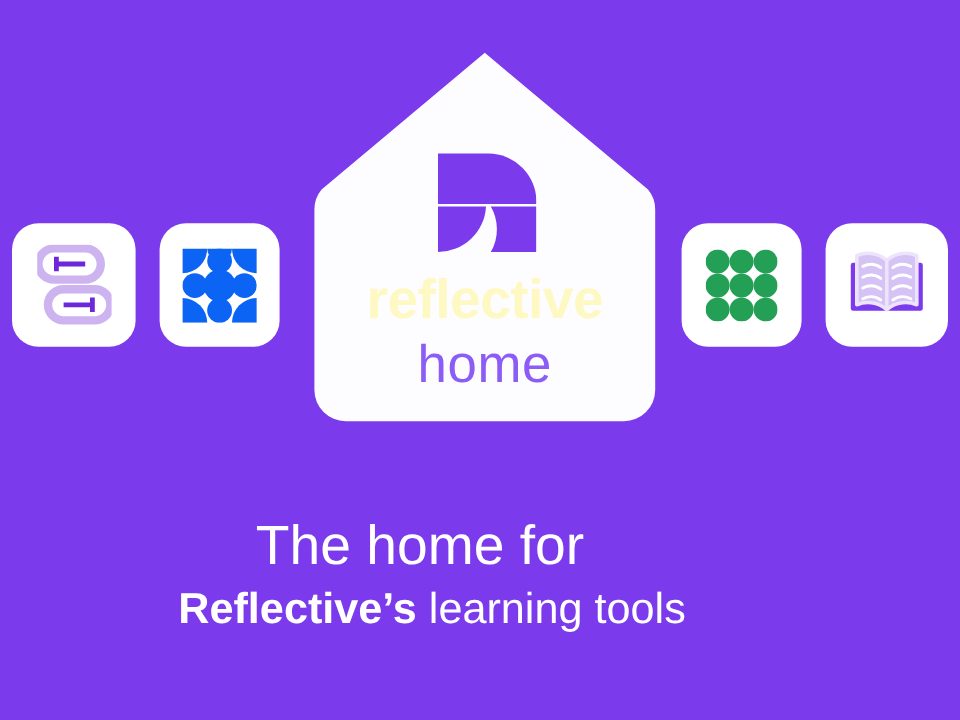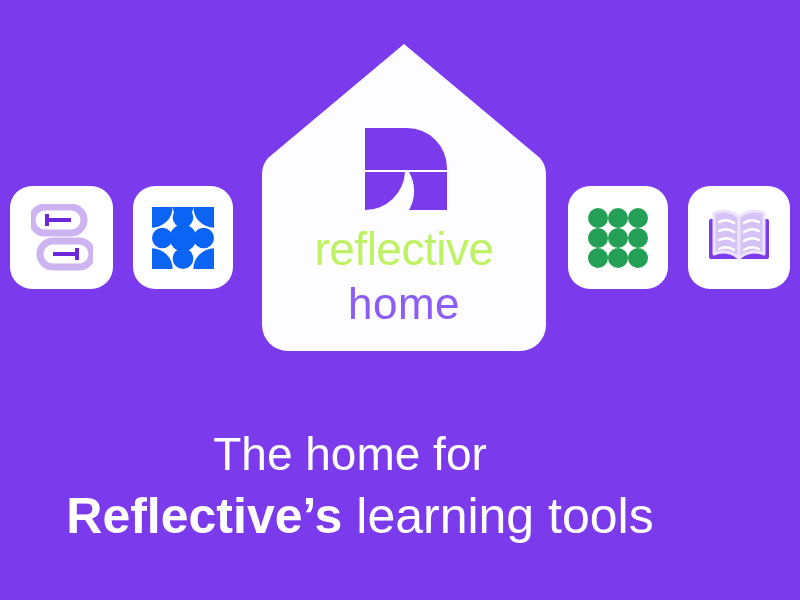--- a/index.html
+++ b/index.html
@@ -59,23 +59,23 @@
     padding-top: 86px;
     box-sizing: border-box;
   }
   .mark-wrap {
     width: 86px;
     height: 86px;
     margin-bottom: 14px;
   }
   .word-primary {
     font-size: 46px;
-    font-weight: 400;
+    font-weight: 700;
     letter-spacing: -0.5px;
-    color: #bef264;
+    color: #fef9c3;
     line-height: 1;
   }
   .word-secondary {
     font-size: 44px;
     font-weight: 300;
     letter-spacing: 0.5px;
     color: #8B5CF6;
     line-height: 1;
     margin-top: 10px;
     text-align: right;
@@ -90,21 +90,21 @@
     text-align: center;
     color: #FFFFFF;
   }
   .tagline-line1 {
     font-size: 46px;
     font-weight: 300;
     letter-spacing: 0px;
     line-height: 1.28;
   }
   .tagline-line2 {
-    font-size: 50px;
+    font-size: 36px;
     font-weight: 300;
     letter-spacing: 0px;
     line-height: 1.28;
     white-space: nowrap;
     margin-left: 20px;
   }
   .tagline-strong {
     font-weight: 700;
   }
 </style>

